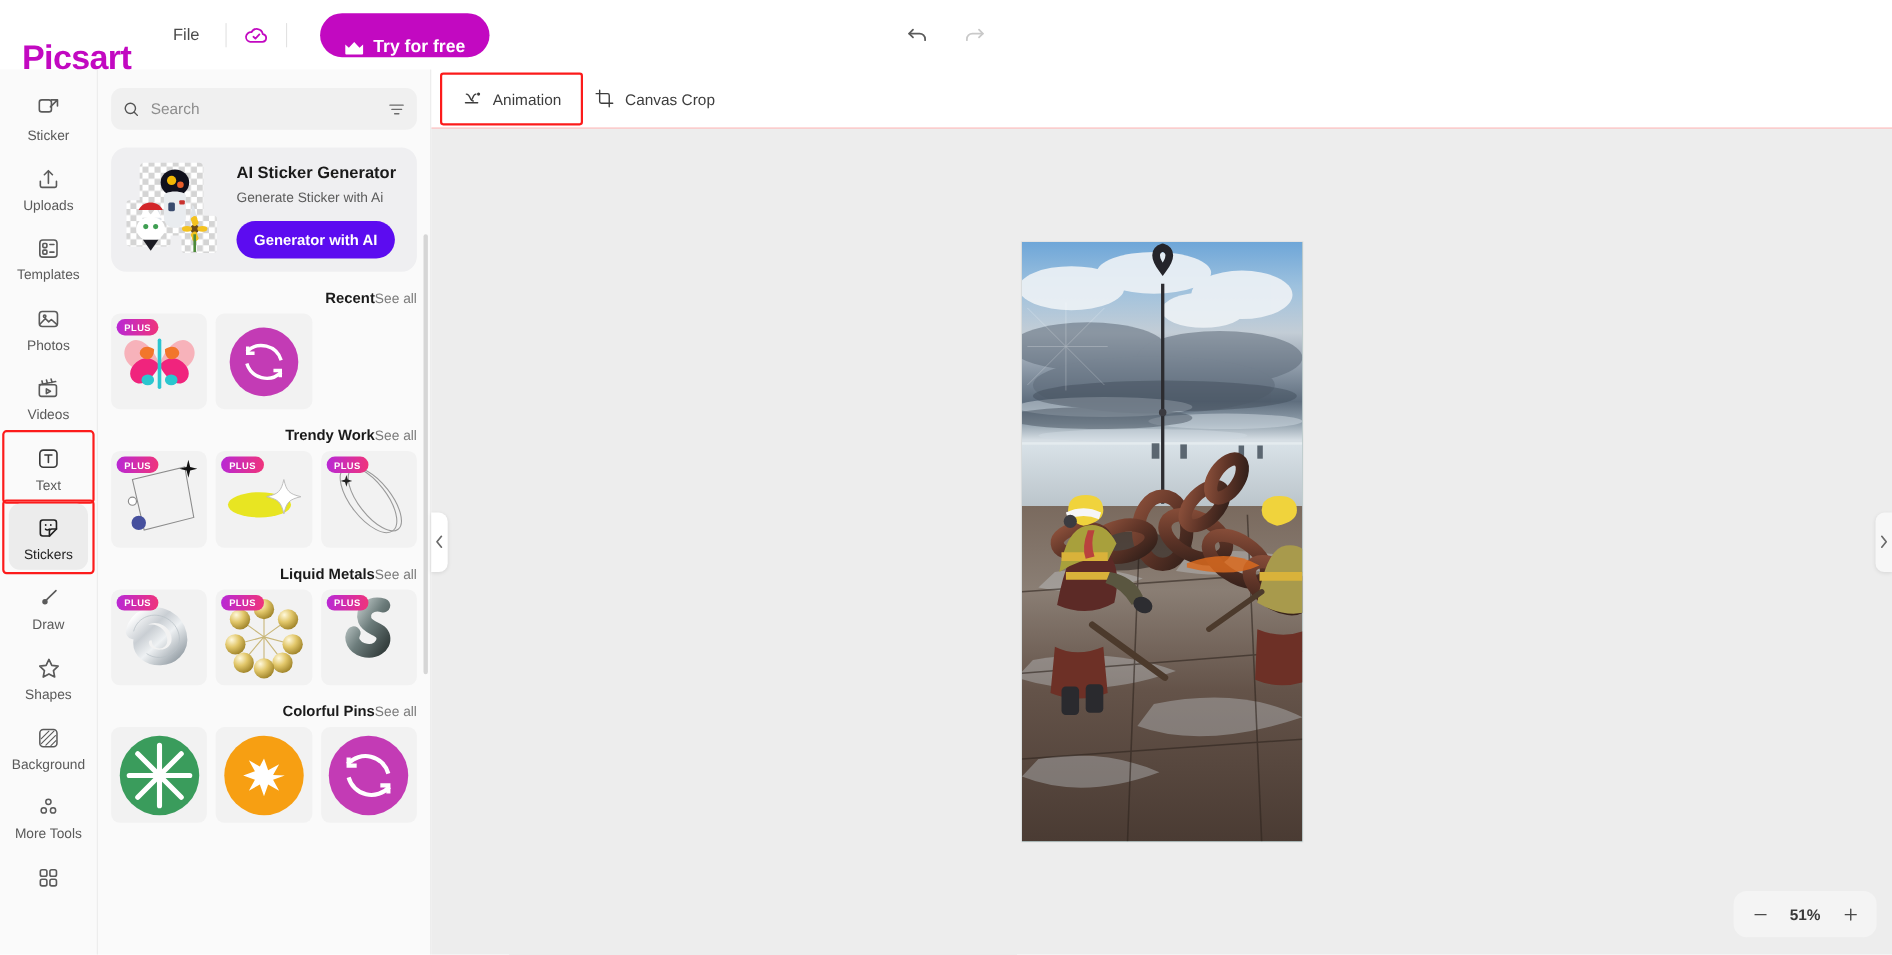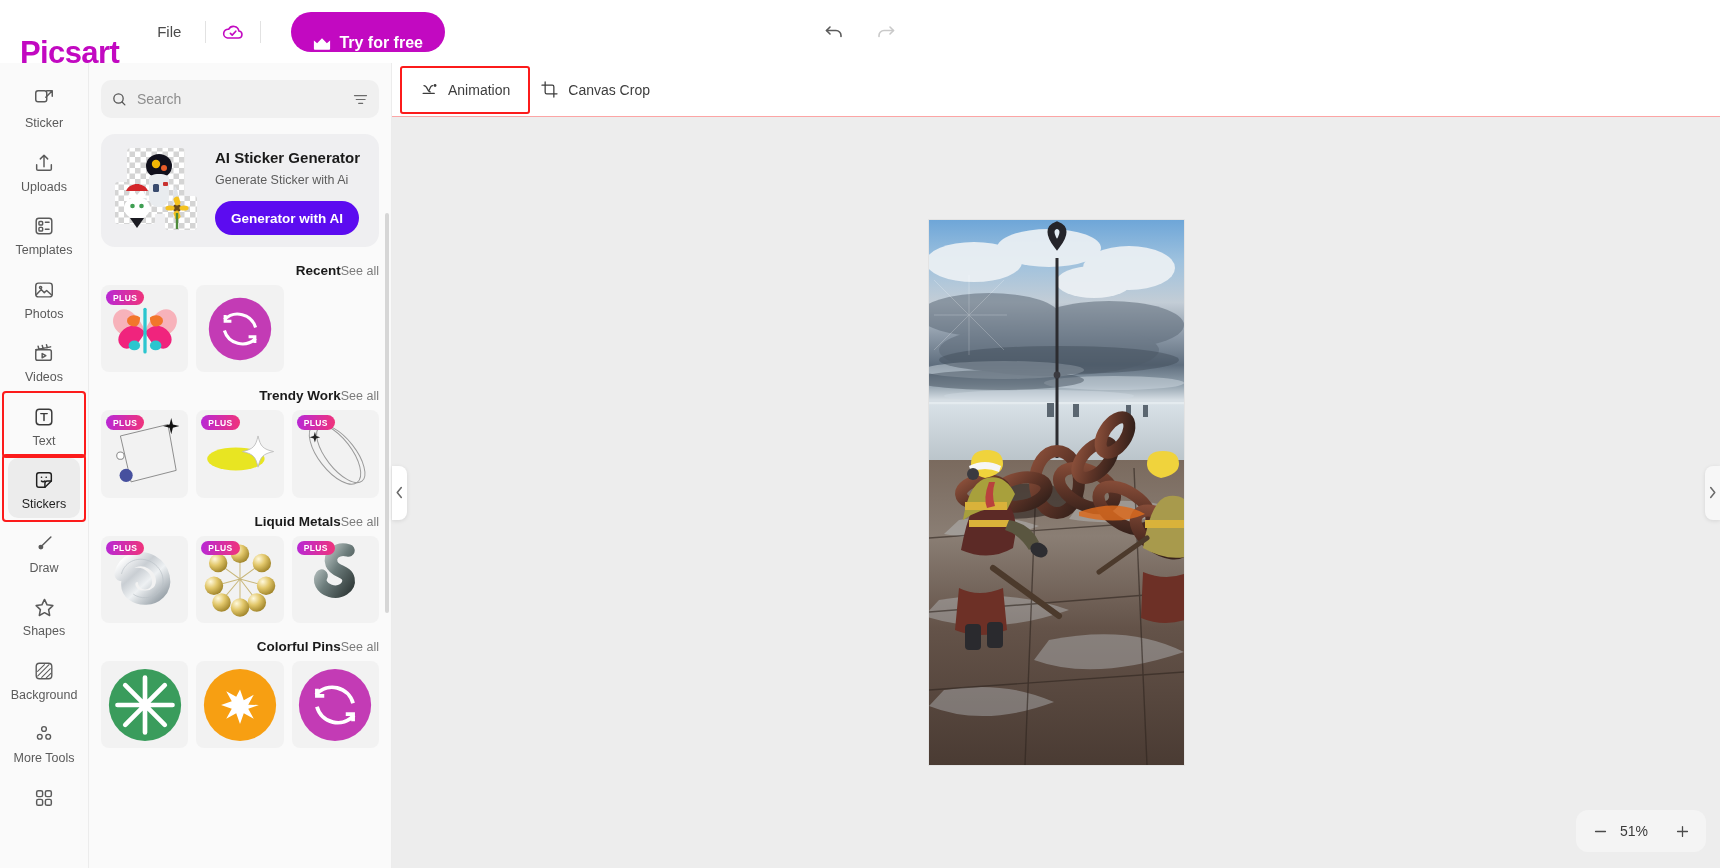--- a/index.html
+++ b/index.html
@@ -153,21 +153,21 @@
 
   .zoombar {
     position: absolute; right: 14px; bottom: 16px;
     height: 42px; background: #f4f4f4; border-radius: 12px;
     display: flex; align-items: center; gap: 4px; padding: 0 8px; z-index: 26;
   }
   .zbtn {
     width: 32px; height: 32px; border: none; background: transparent; cursor: pointer;
     display: flex; align-items: center; justify-content: center; color: #4a4a4a;
   }
-  .zval { font-size: 14px; color: #3a3a3a; min-width: 42px; text-align: left; }
+  .zval { font-size: 14px; color: #3a3a3a; min-width: 42px; text-align: center; font-weight: bold; }
 </style>
 </head>
 <body>
 
 <div class="app">
 
   <div class="topbar">
     <div class="logo">Picsart</div>
 
     <div class="file-menu">File</div>

